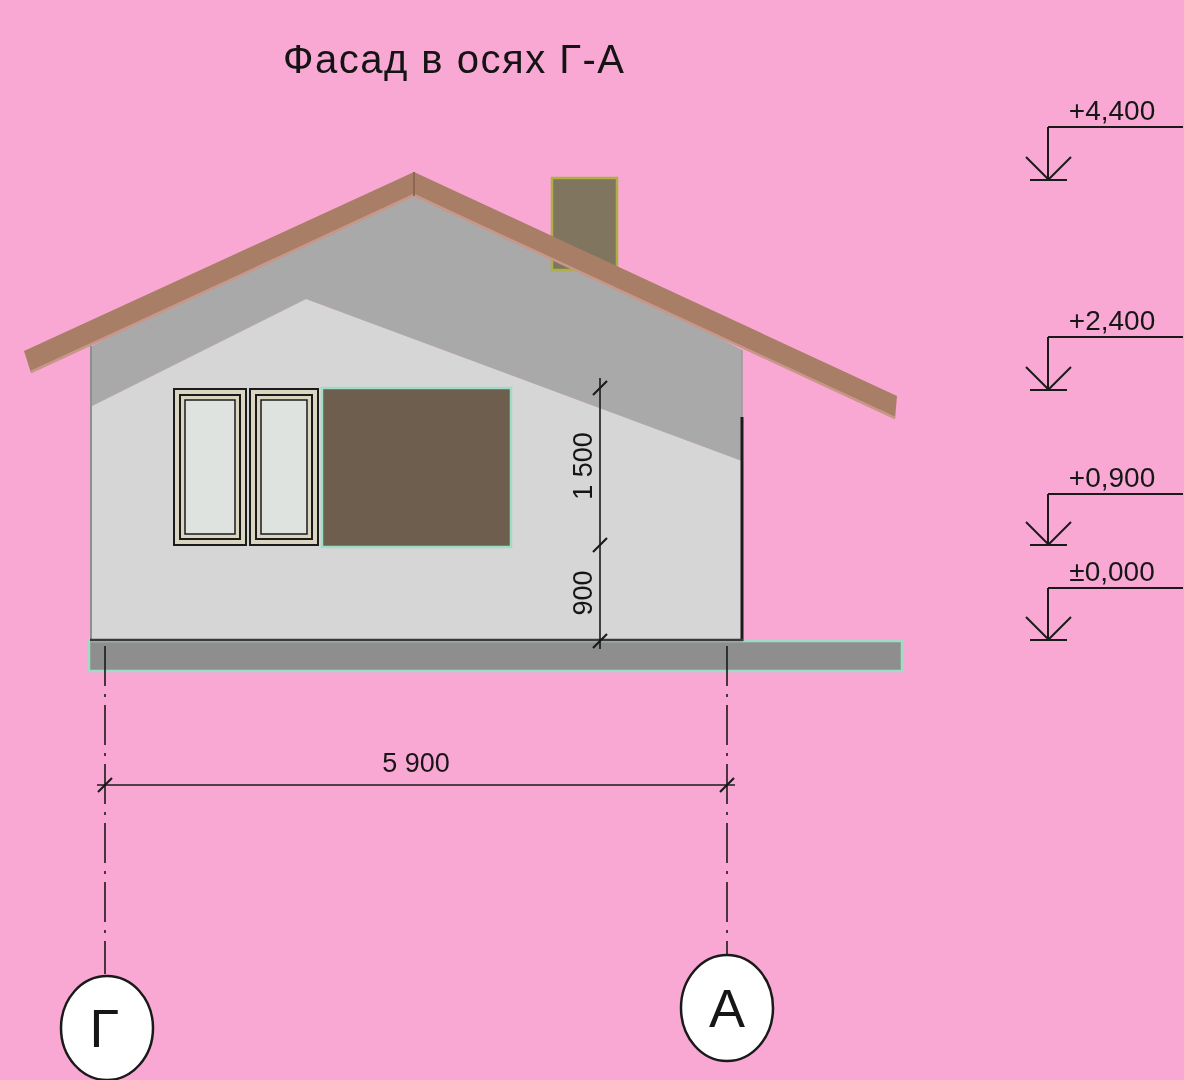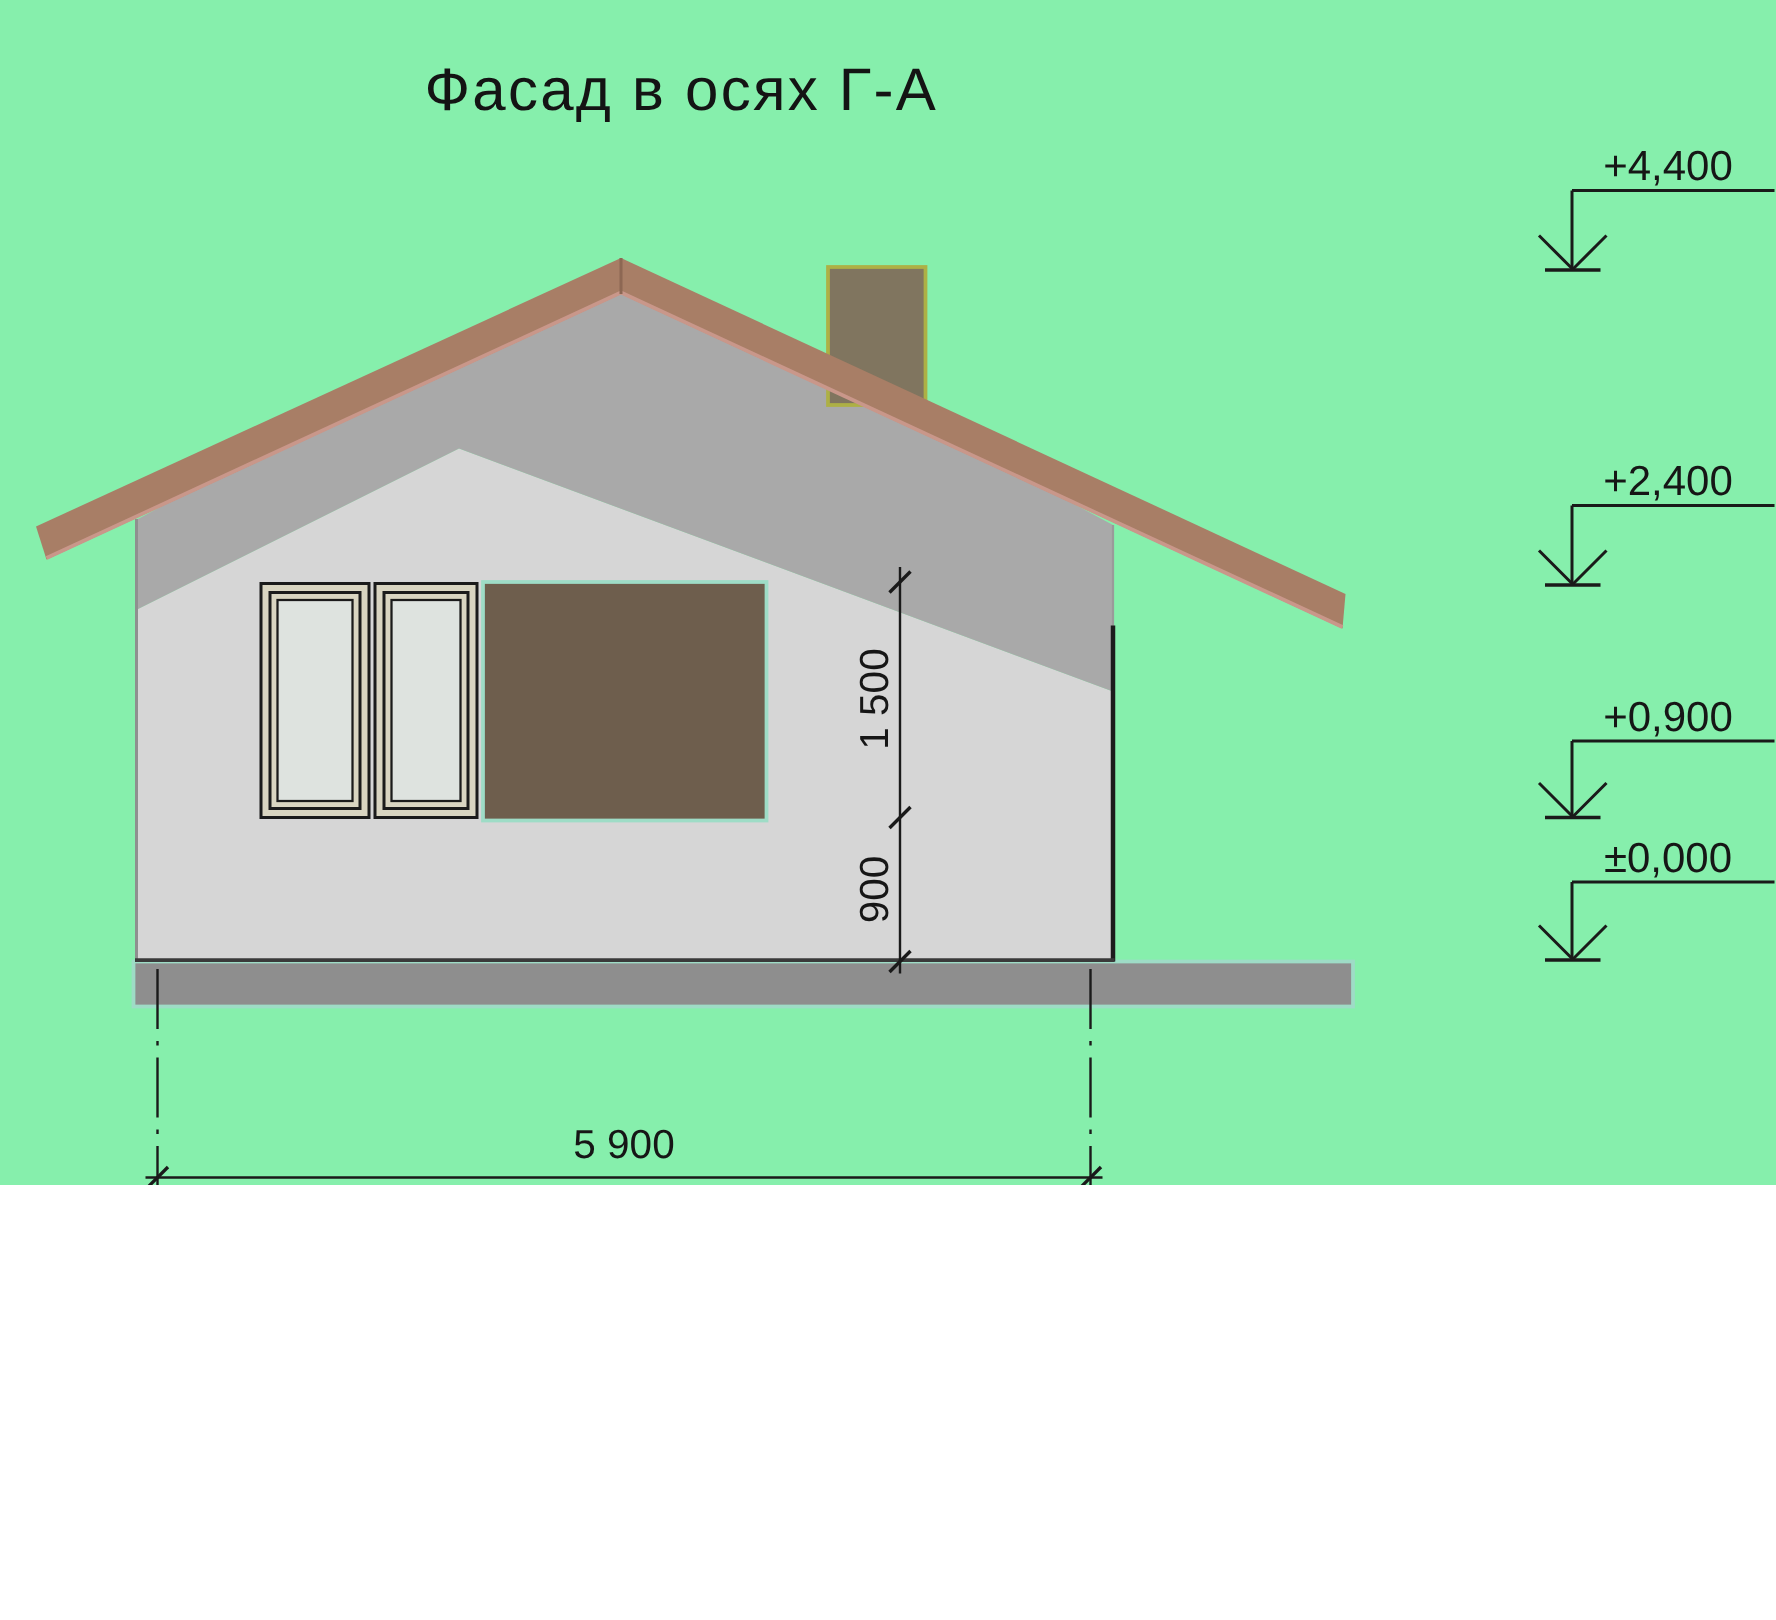--- a/index.html
+++ b/index.html
@@ -1,16 +1,16 @@
 <!DOCTYPE html>
 <html><head>
 <meta charset="utf-8">
 <style>
   html,body{margin:0;padding:0;background:#ffffff;}
-  .page{width:1184px;height:790px;position:relative;background:#86efac;overflow:hidden;
+  .page{width:1184px;height:1080px;position:relative;background:#f9a8d4;overflow:hidden;
         font-family:"Liberation Sans","DejaVu Sans",sans-serif;}
   svg{display:block;}
   .ln{stroke:#1a1a1a;fill:none;}
   .txt{fill:#161616;font-family:"Liberation Sans","DejaVu Sans",sans-serif;}
   .title-txt{font-size:40px;letter-spacing:1.5px;fill:#141414;}
   .dim-txt{font-size:27px;}
   .mark-txt{font-size:28px;}
   .axis-txt{font-size:54px;}
 </style>
 </head>

